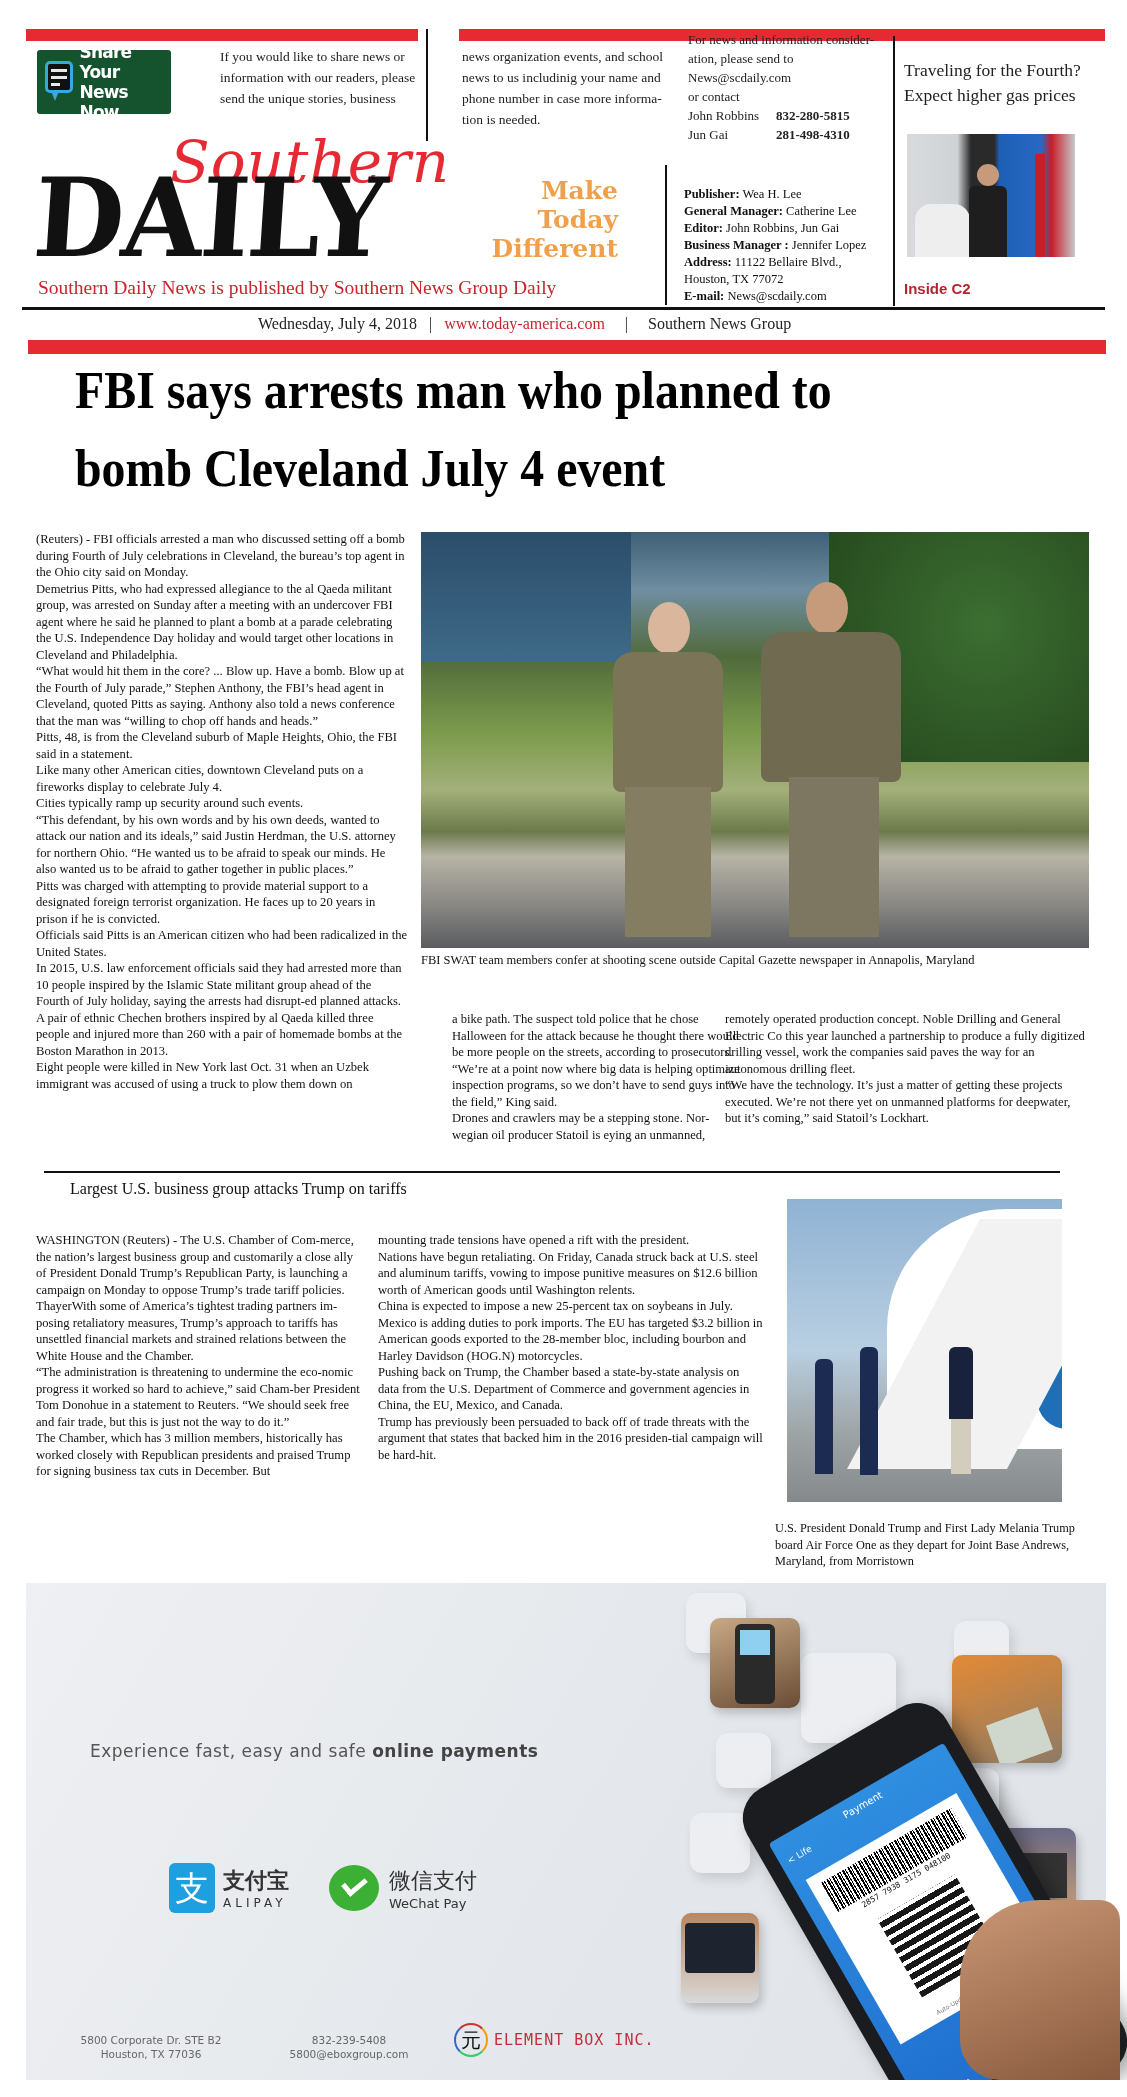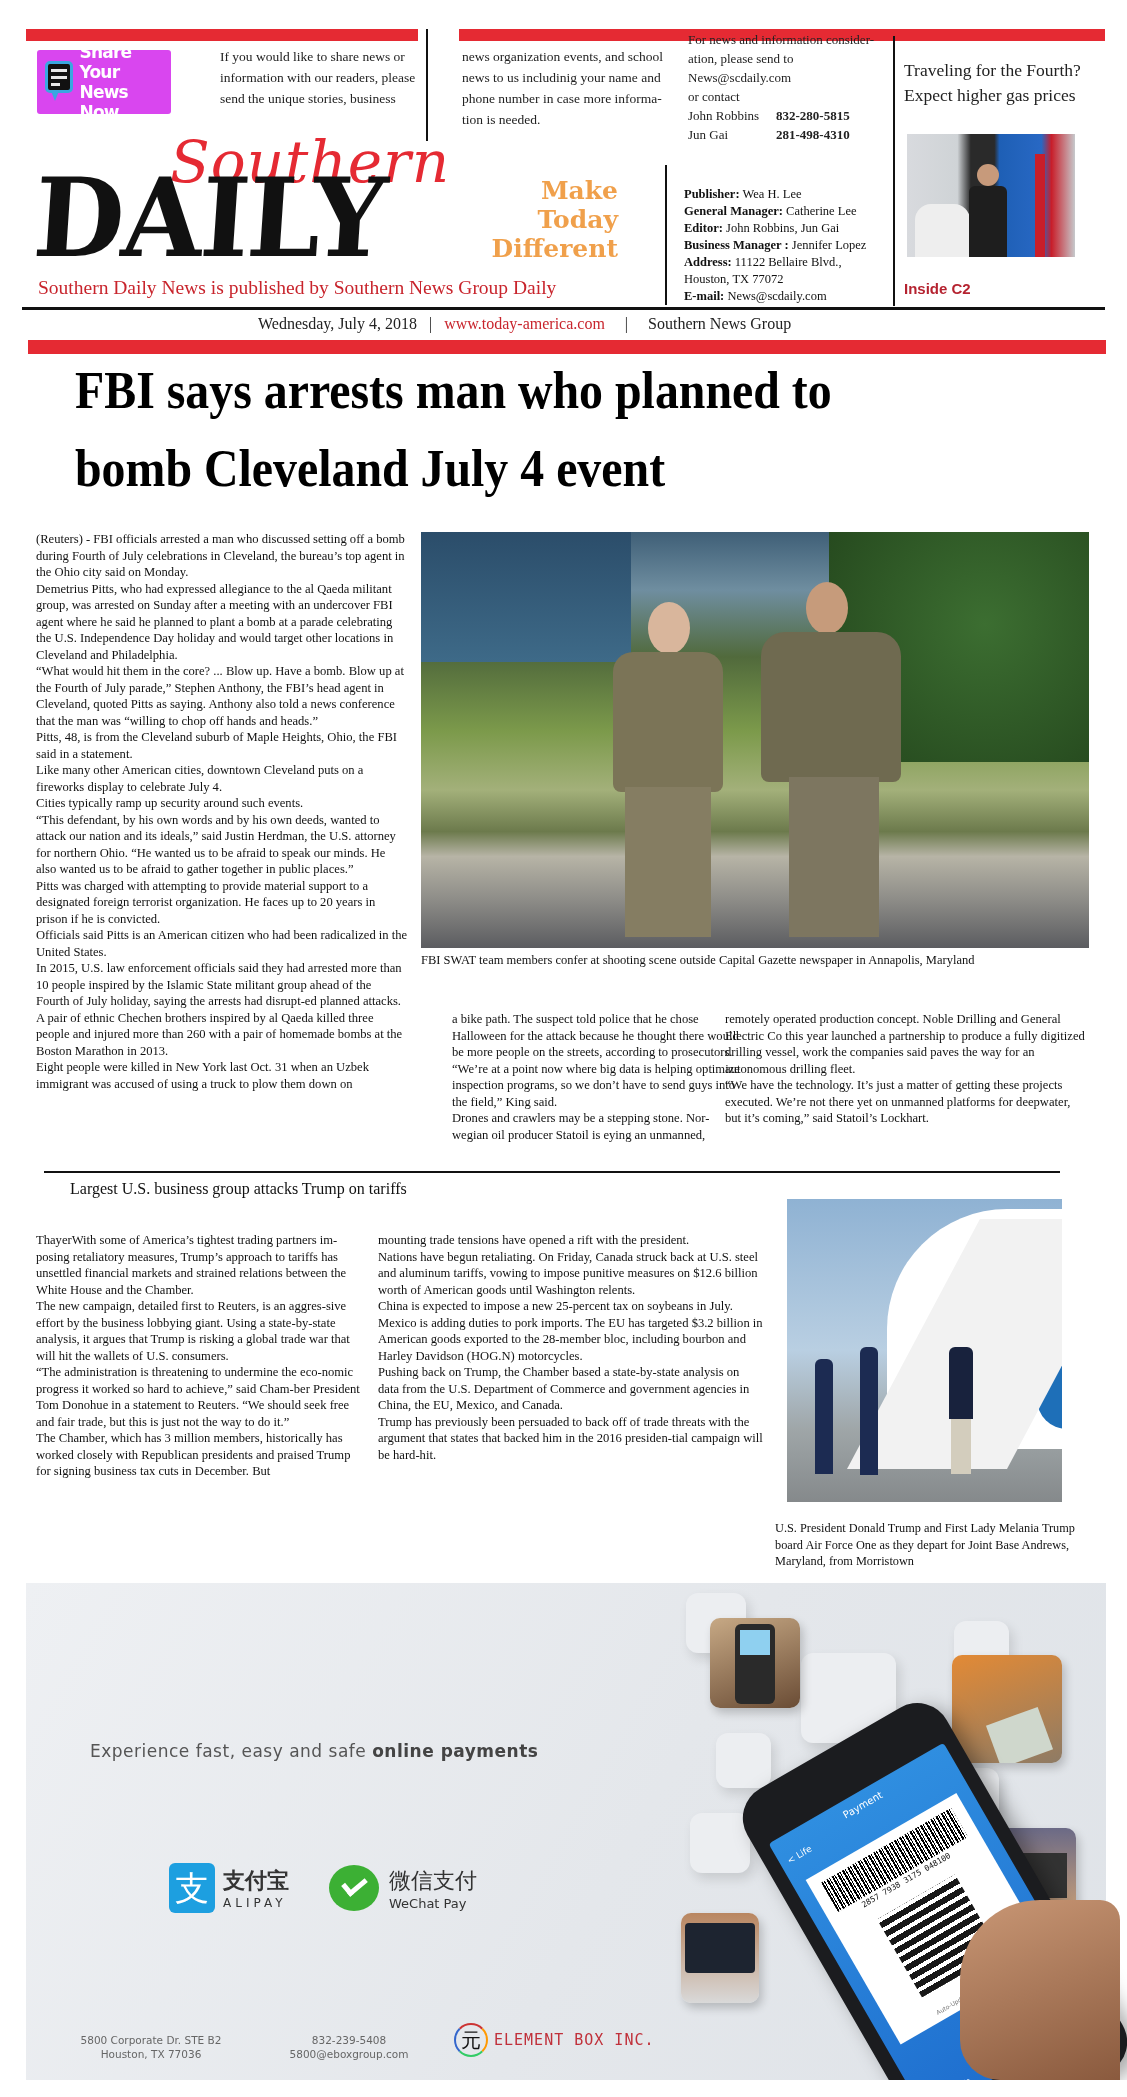--- a/index.html
+++ b/index.html
@@ -4,21 +4,21 @@
 <style>
   * { box-sizing: border-box; margin: 0; padding: 0; }
   html, body { width: 1127px; height: 2097px; background: #fff; overflow: hidden; }
   body { position: relative; font-family: "Liberation Serif", "DejaVu Serif", serif; color: #111; }
   .abs { position: absolute; }
   .redbar { background: #e52a33; }
   .vline { background: #111; width: 2px; }
   .hline { background: #111; height: 3px; }
 
   
-  .share-badge { left: 37px; top: 50px; width: 134px; height: 64px; background: #d946ef; border-radius: 3px; display: flex; align-items: center; padding-left: 8px; }
+  .share-badge { left: 37px; top: 50px; width: 134px; height: 64px; background: #14532d; border-radius: 3px; display: flex; align-items: center; padding-left: 8px; }
   .share-icon { width: 28px; height: 42px; position: relative; }
   .share-icon .bubble { position: absolute; left: 0; top: 0; width: 28px; height: 32px; border: 3px solid #3aa7e0; border-radius: 5px; background: #111; }
   .share-icon .bubble i { position: absolute; left: 3px; right: 3px; height: 3px; background: #e8e8e8; }
   .share-icon .tail { position: absolute; left: 6px; top: 30px; width: 0; height: 0; border-left: 4px solid transparent; border-right: 4px solid transparent; border-top: 10px solid #3aa7e0; }
   .share-text { color: #fff; font-family: "DejaVu Sans", sans-serif; font-weight: bold; font-size: 17px; line-height: 20px; margin-left: 8px; letter-spacing: -0.8px; }
   .top-blurb { font-size: 13.5px; line-height: 21px; color: #222; }
   .contact { font-size: 13px; line-height: 19px; color: #222; }
   .contact b { font-weight: bold; }
   .teaser-title { font-size: 17.5px; line-height: 25px; color: #222; }
   .photo { overflow: hidden; }
@@ -200,22 +200,22 @@
 </div>
 <div class="abs article" style="left:725px;top:1011px;width:360px;">
   <p>remotely operated production concept. Noble Drilling and General Electric Co this year launched a partnership to produce a fully digitized drilling vessel, work the companies said paves the way for an autonomous drilling fleet.</p>
   <p>“We have the technology. It’s just a matter of getting these projects executed. We’re not there yet on unmanned platforms for deepwater, but it’s coming,” said Statoil’s Lockhart.</p>
 </div>
 
 <div class="abs hline" style="left:44px;top:1171px;width:1016px;height:2px;"></div>
 <div class="abs headline2" style="left:70px;top:1180px;">Largest U.S. business group attacks Trump on tariffs</div>
 
 <div class="abs article" style="left:36px;top:1232px;width:330px;">
+  <p>WASHINGTON (Reuters) - The U.S. Chamber of Com-merce, the nation’s largest business group and customarily a close ally of President Donald Trump’s Republican Party, is launching a campaign on Monday to oppose Trump’s trade tariff policies.</p>
   <p>ThayerWith some of America’s tightest trading partners im-posing retaliatory measures, Trump’s approach to tariffs has unsettled financial markets and strained relations between the White House and the Chamber.</p>
-  <p>The new campaign, detailed first to Reuters, is an aggres-sive effort by the business lobbying giant. Using a state-by-state analysis, it argues that Trump is risking a global trade war that will hit the wallets of U.S. consumers.</p>
   <p>“The administration is threatening to undermine the eco-nomic progress it worked so hard to achieve,” said Cham-ber President Tom Donohue in a statement to Reuters. “We should seek free and fair trade, but this is just not the way to do it.”</p>
   <p>The Chamber, which has 3 million members, historically has worked closely with Republican presidents and praised Trump for signing business tax  cuts in December. But</p>
 </div>
 <div class="abs article" style="left:378px;top:1232px;width:385px;">
   <p>mounting trade tensions have opened a rift with the president.</p>
   <p>Nations have begun retaliating. On Friday, Canada struck back at U.S. steel and aluminum tariffs, vowing to impose punitive measures on $12.6 billion worth of American goods until Washington relents.</p>
   <p>China is expected to impose a new 25-percent tax on soybeans in July. Mexico is adding duties to pork imports. The EU has targeted $3.2 billion in American goods exported to the 28-member bloc, including bourbon and Harley Davidson (HOG.N) motorcycles.</p>
   <p>Pushing back on Trump, the Chamber based a state-by-state analysis on data from the U.S. Department of Commerce and government agencies in China, the EU, Mexico, and Canada.</p>
   <p>Trump has previously been persuaded to back off of trade threats with the argument that states that backed him in the 2016 presiden-tial campaign will be hard-hit.</p>
 </div>

